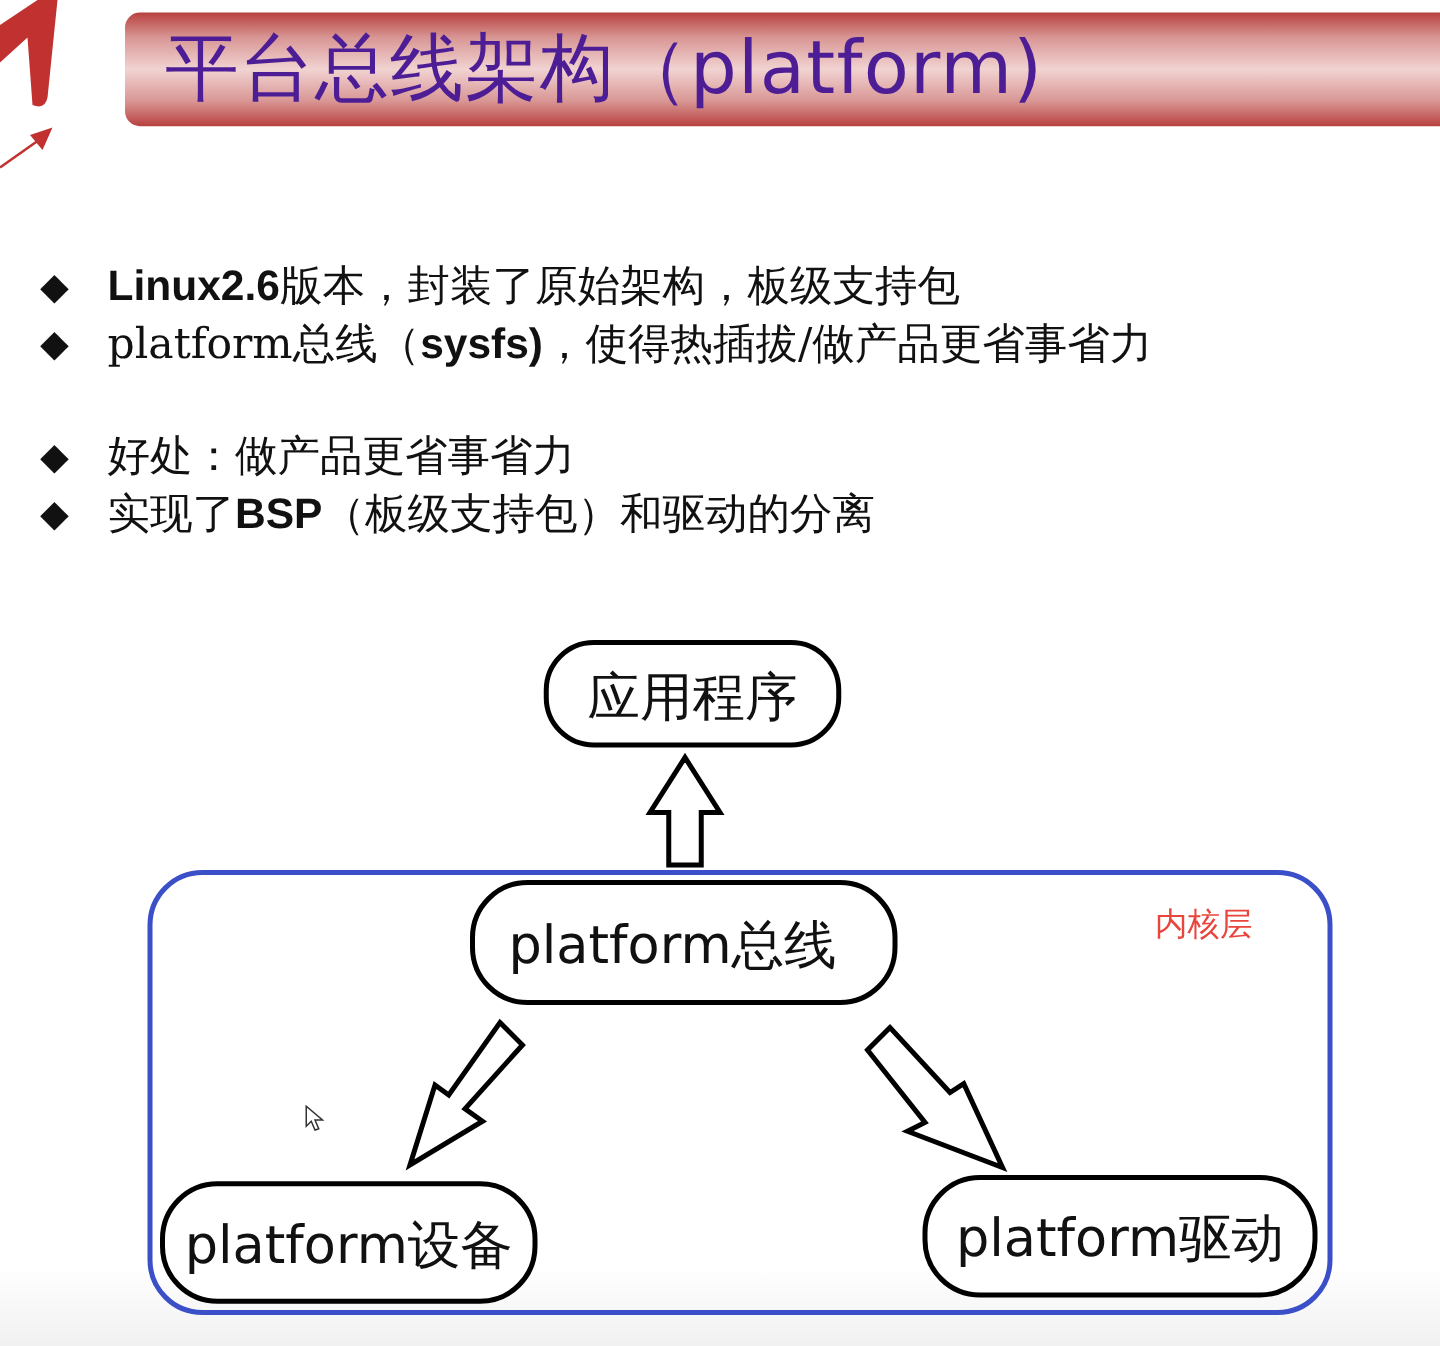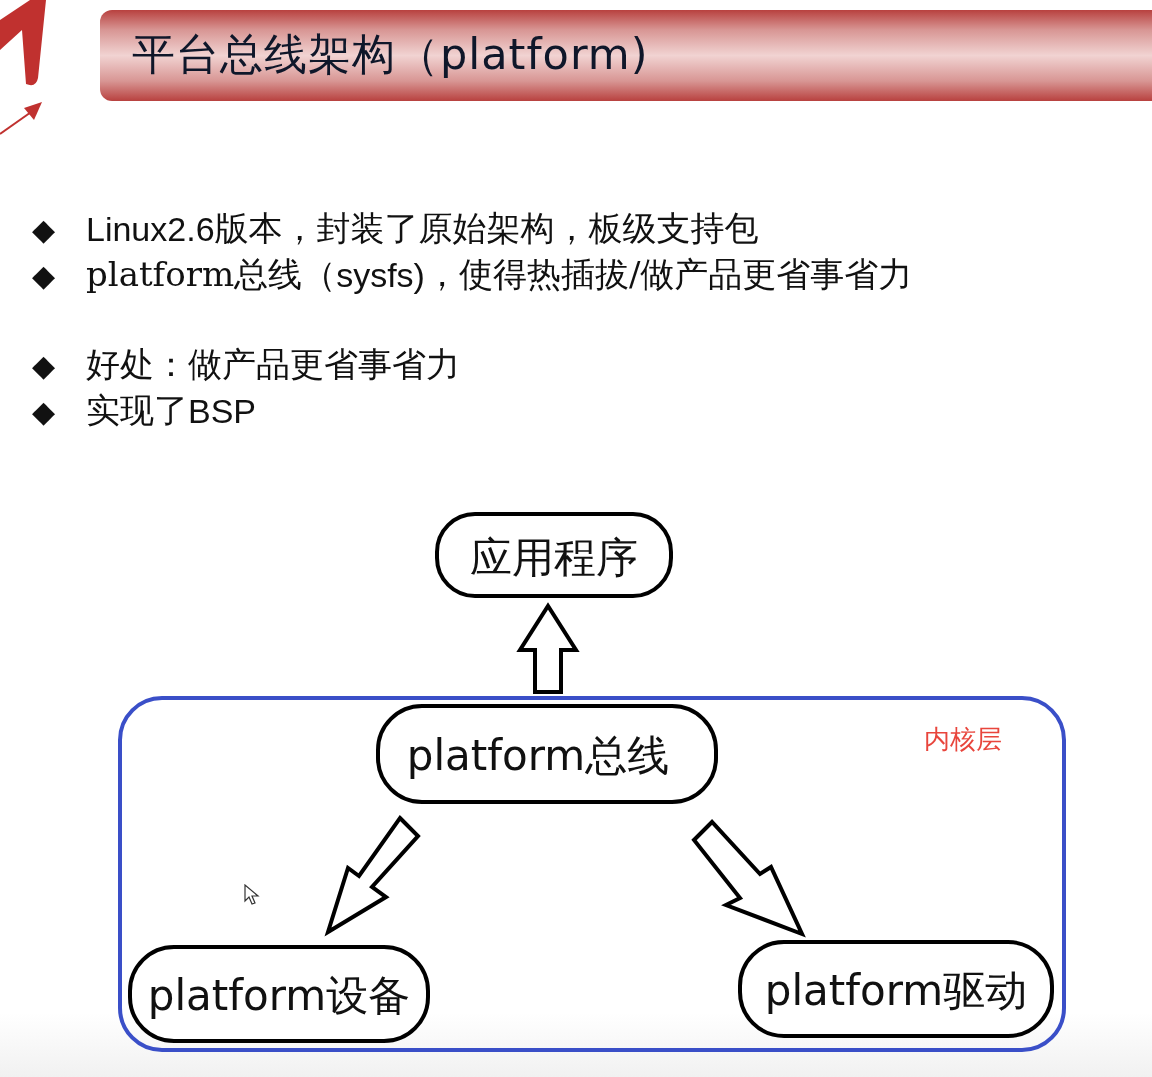--- a/index.html
+++ b/index.html
@@ -10,30 +10,30 @@
     color: #111;
   }
   .logo { position: absolute; left: 0; top: 0; width: 60px; height: 140px; }
   .title-bar {
     position: absolute; left: 100px; top: 10px; width: 1060px; height: 91px;
     border-radius: 12px 0 0 12px;
     background: linear-gradient(to bottom, #b8413f 0%, #d89694 22%, #f1d3d2 50%, #d89694 78%, #b8413f 100%);
   }
   .title-text {
     position: absolute; left: 132px; top: 14px; height: 80px; line-height: 80px;
-    font-family: "DejaVu Sans", sans-serif; font-size: 43px; color: #0f172a;
+    font-family: "DejaVu Sans", sans-serif; font-size: 59px; color: #4c1d95;
     white-space: nowrap; letter-spacing: 1px; text-align: center;
   }
   .bullets { position: absolute; left: 32px; top: 206px; }
   .bullet {
     display: flex; align-items: center; height: 46px;
     font-family: "DejaVu Serif", serif; font-size: 34px; color: #111; white-space: nowrap;
   }
   .bullet .dia { width: 42px; font-size: 30px; font-family: "DejaVu Sans", sans-serif; margin-right: 12px; }
-  .bullet b { font-family: "Liberation Sans", sans-serif; font-weight: normal; }
+  .bullet b { font-family: "Liberation Sans", sans-serif; font-weight: bold; }
   .gap { height: 44px; }
   svg.diagram { position: absolute; left: 0; top: 0; }
   .node-label { font-family: "DejaVu Sans", sans-serif; font-size: 42px; fill: #111; }
   .kernel-label { font-family: "DejaVu Sans", sans-serif; font-size: 26px; fill: #e8453c; }
   .cursor { position: absolute; left: 244px; top: 884px; }
 </style>
 </head>
 <body>
 
 <svg class="logo" width="60" height="140" viewBox="0 0 60 140">
@@ -59,20 +59,21 @@
   </div>
   <div class="gap"></div>
   <div class="bullet">
     <span class="dia">◆</span>
     <span>好处：做产品更省事省力</span>
   </div>
   <div class="bullet">
     <span class="dia">◆</span>
     <span>实现了</span>
     <b>BSP</b>
+    <span>（板级支持包）和驱动的分离</span>
   </div>
 </div>
 
 <svg class="diagram" width="1152" height="1077" viewBox="0 0 1152 1077">
 
   <rect x="120" y="698" width="944" height="352" rx="42" ry="42" fill="none" stroke="#3a4fc8" stroke-width="4"></rect>
   <text class="kernel-label" x="924" y="748">内核层</text>
 
   <g>
     <rect x="437" y="514" width="234" height="82" rx="38" ry="38" fill="#fff" stroke="#000" stroke-width="4"></rect>

